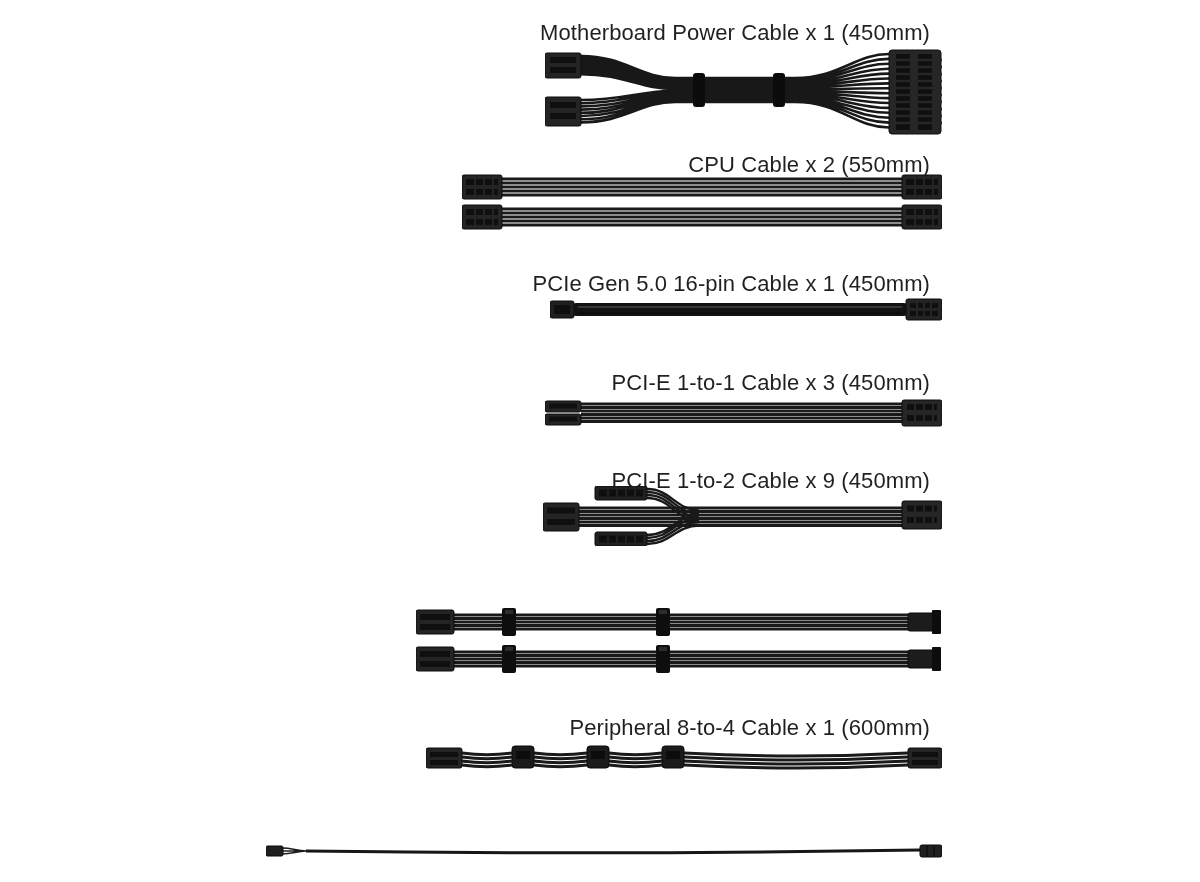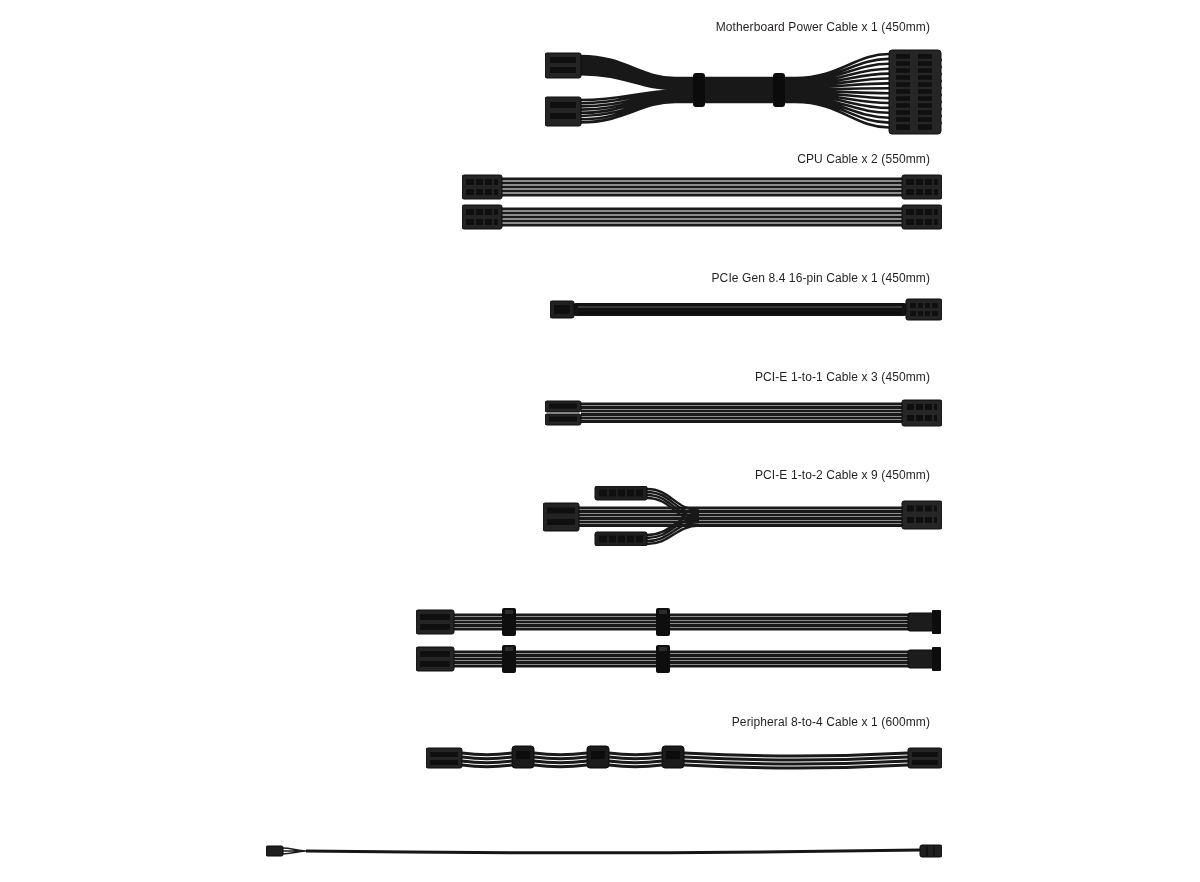--- a/index.html
+++ b/index.html
@@ -7,21 +7,21 @@
     position:relative;
     width:1200px;
     height:882px;
     background:#ffffff;
     font-family:"Liberation Sans", sans-serif;
     overflow:hidden;
   }
   .cable-label{
     position:absolute;
     right:270px;
-    font-size:12px;
+    font-size:22px;
     font-weight:400;
     color:#221f20;
     letter-spacing:0.1px;
     white-space:nowrap;
   }
   .cable-svg{position:absolute;display:block;}
 </style>
 </head>
 <body>
 
@@ -93,21 +93,21 @@
       <path stroke="#242424" stroke-width="2" d="M13,4V22 M22,4V22 M31,4V22"></path>
     </g>
     <g>
       <rect x="440" y="1" width="40" height="24" rx="2" fill="#242424" stroke="#0d0d0d"></rect>
       <rect x="444" y="5" width="32" height="6" fill="#0f0f0f"></rect>
       <rect x="444" y="15" width="32" height="6" fill="#0f0f0f"></rect>
       <path stroke="#242424" stroke-width="2" d="M453,4V22 M462,4V22 M471,4V22"></path>
     </g>
   </svg>
 
-  <div class="cable-label" style="top:271px">PCIe Gen 8.4 16-pin Cable x 1 (450mm)</div>
+  <div class="cable-label" style="top:271px">PCIe Gen 5.0 16-pin Cable x 1 (450mm)</div>
   <svg class="cable-svg" style="left:550px;top:296px" width="392" height="28" viewBox="0 0 392 28">
     <rect x="20" y="7" width="340" height="13" rx="6" fill="#121212"></rect>
     <path stroke="#454545" stroke-width="1.3" fill="none" d="M28,11H352"></path>
     <path stroke="#000000" stroke-width="1" fill="none" opacity="0.6" d="M28,17H352"></path>
     <g>
       <rect x="0" y="5" width="24" height="17" rx="2" fill="#202020" stroke="#0d0d0d"></rect>
       <rect x="4" y="9" width="16" height="9" fill="#0f0f0f"></rect>
     </g>
     <g>
       <rect x="356" y="3" width="36" height="21" rx="2" fill="#242424" stroke="#0d0d0d"></rect>

